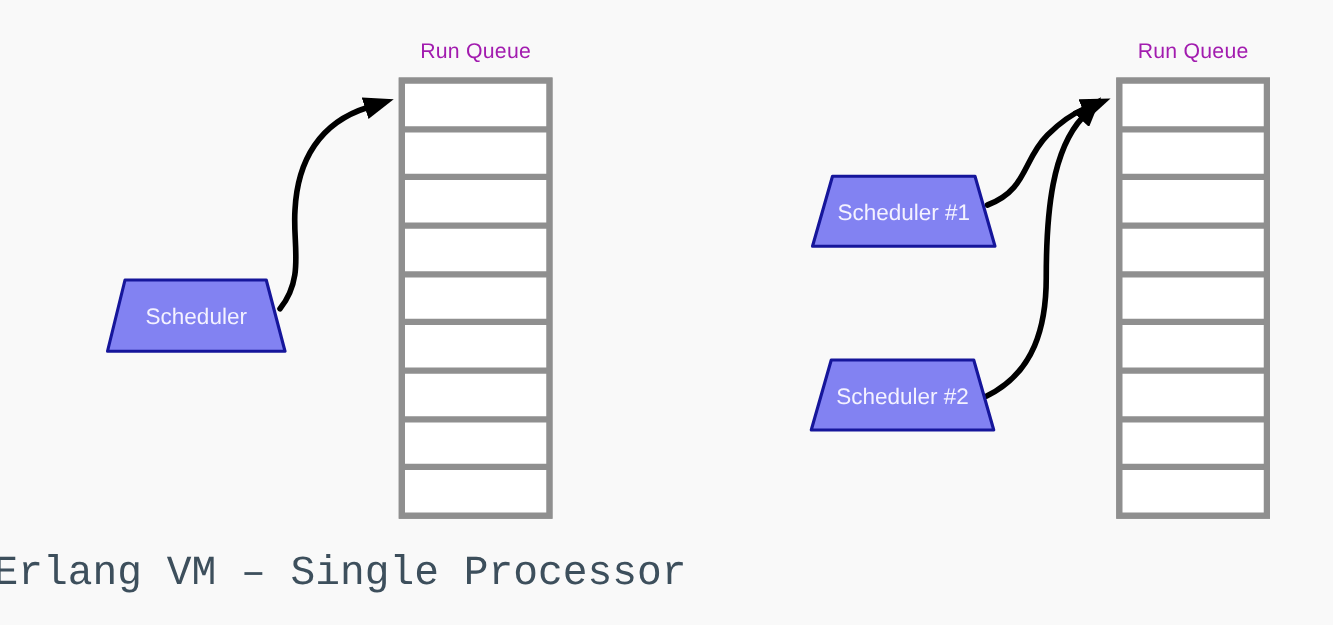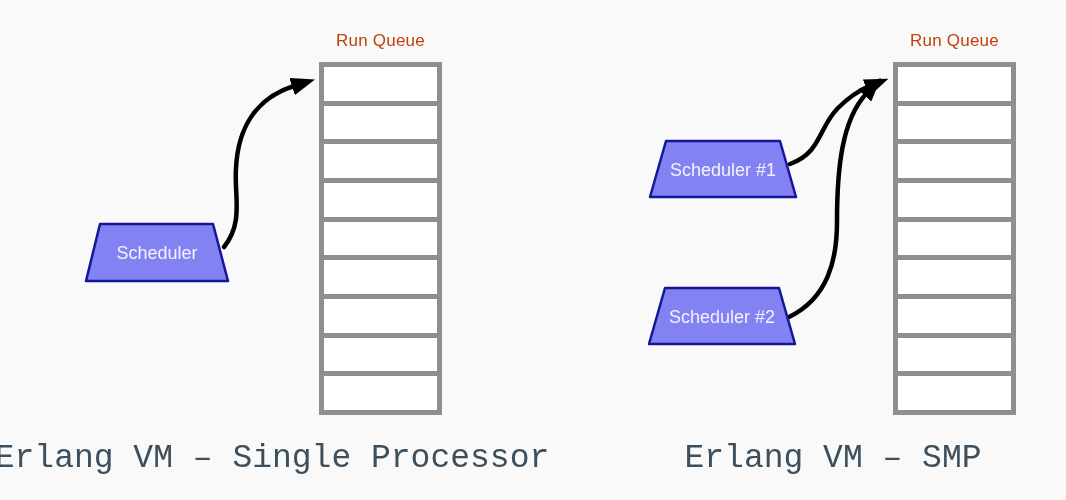--- a/index.html
+++ b/index.html
@@ -16,21 +16,21 @@
   .page {
     position: relative;
     width: 1066px;
     height: 500px;
   }
   .queue-label {
     position: absolute;
     width: 123px;
     text-align: center;
     font-size: 17px;
-    color: #c2410c;
+    color: #a21caf;
     letter-spacing: 0.2px;
   }
   .queue-box {
     position: absolute;
     width: 123px;
     height: 353px;
     box-sizing: border-box;
     border: 5px solid #8f8f8f;
     background: #8f8f8f;
     display: flex;
@@ -125,15 +125,14 @@
       <text x="723" y="176" text-anchor="middle" class="scheduler-text">Scheduler #1</text>
     </g>
 
     <g>
       <polygon points="665,288 779,288 795,344 649,344" fill="#8282f2" stroke="#16169b" stroke-width="2.5" stroke-linejoin="round"></polygon>
       <text x="722" y="323" text-anchor="middle" class="scheduler-text">Scheduler #2</text>
     </g>
   </svg>
 
   <div class="caption" id="left-caption">Erlang VM – Single Processor</div>
-  <div class="caption" id="right-caption">Erlang VM – SMP</div>
 
 </div>
 
 </body></html>

